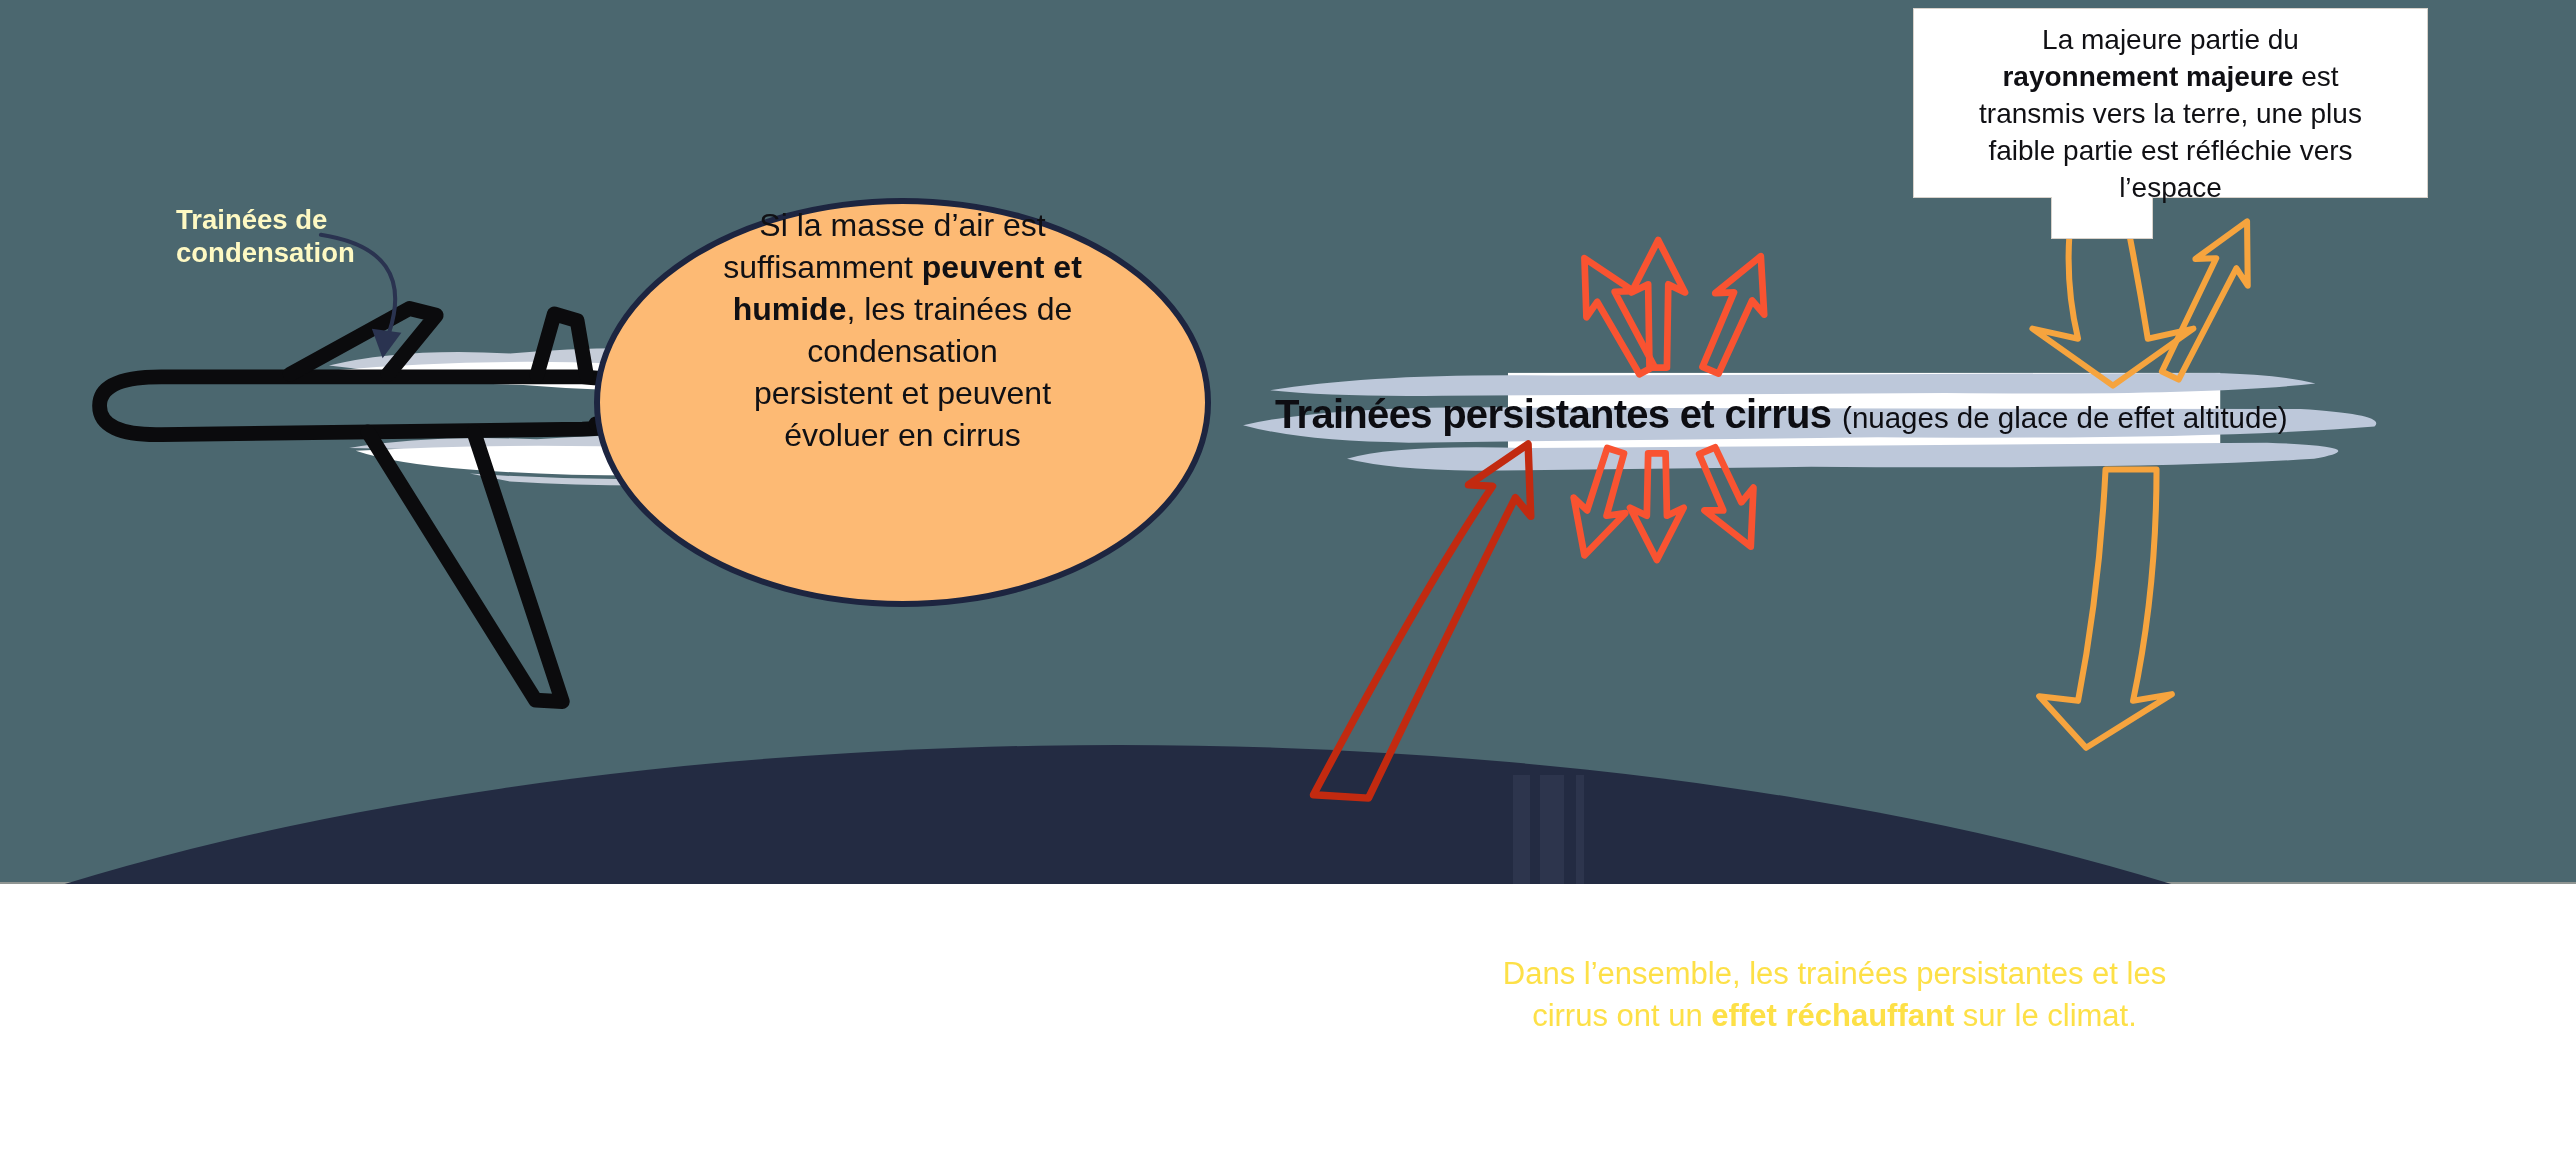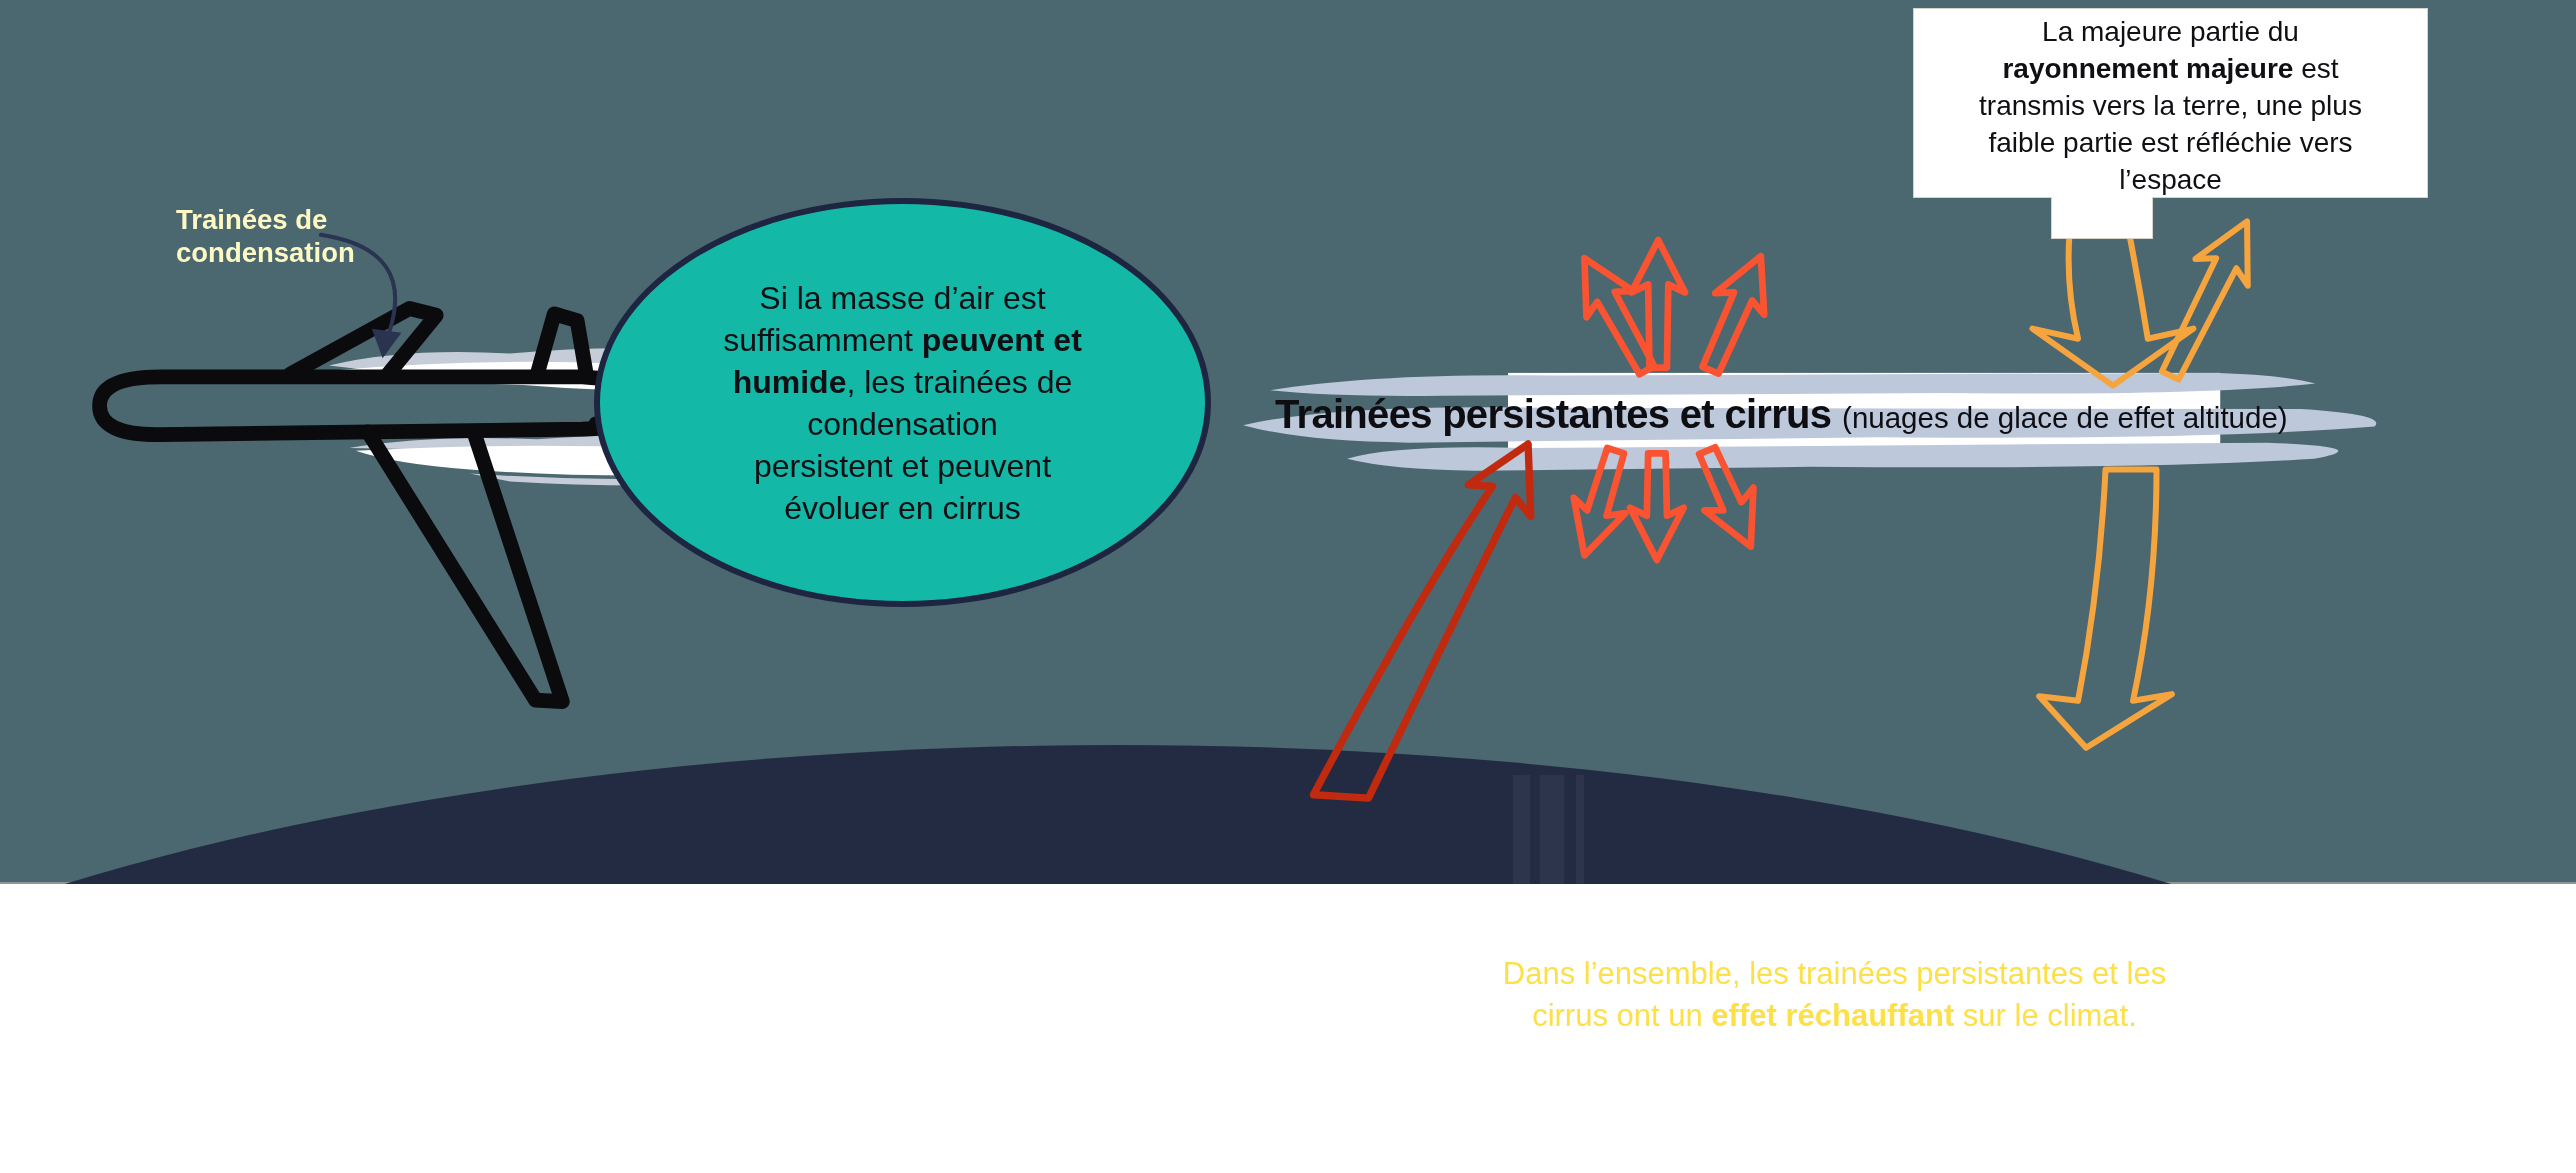--- a/index.html
+++ b/index.html
@@ -19,33 +19,33 @@
   #hairline{left:0;top:882px;width:2576px;height:2px;background:#c9bcae;opacity:.55;z-index:1;}
   #earth{left:-492px;top:745px;width:3220px;height:1140px;border-radius:50%;background:var(--earth);z-index:2;}
   .ebar{top:775px;height:110px;background:#323a52;opacity:.75;z-index:3;}
   #ebar1{left:1513px;width:17.4px;}
   #ebar2{left:1540px;width:24px;}
   #ebar3{left:1576px;width:8px;}
   #artwork{left:0;top:0;z-index:4;}
   
   #bubble{
     left:594px;top:198px;width:617px;height:409px;border-radius:50%;
-    background:#14b8a6;border:6px solid var(--ink);box-sizing:border-box;
-    display:flex;align-items:center;justify-content:center;z-index:5;
+    background:#fdba74;border:6px solid var(--ink);box-sizing:border-box;
+    display:flex;align-items:flex-start;justify-content:center;z-index:5;
   }
   #bubble .txt{font-size:32px;line-height:42px;text-align:center;}
   
   #annotation-label{left:176px;top:203px;font-size:27.5px;line-height:33px;font-weight:700;color:#fef9c3;z-index:6;}
   
   #cirrus-heading{left:1275px;top:392px;white-space:nowrap;z-index:6;color:#0d0d12;}
   #cirrus-heading .t{font-size:40px;font-weight:700;letter-spacing:-0.7px;}
   #cirrus-heading .s{font-size:29.5px;font-weight:400;margin-left:10.7px;}
   
   .infobox{background:#ffffff;border:1.3px solid #d8d2cb;box-sizing:border-box;text-align:center;z-index:6;}
-  #solar-box{left:1913px;top:8px;width:515px;height:190px;font-size:28px;line-height:37px;padding-top:4px;}
+  #solar-box{left:1913px;top:8px;width:515px;height:190px;font-size:28px;line-height:37px;padding-top:12px;}
   #solar-box-tail{left:2051px;top:197px;width:102px;height:42px;background:#ffffff;border:1.3px solid #d8d2cb;border-top:none;box-sizing:border-box;z-index:6;}
   #terrestrial-box{left:1506px;top:592px;width:490px;height:186px;font-size:29.5px;line-height:41px;padding-top:28px;}
   
   #bottom-band{left:0;top:884px;width:2576px;height:289px;background:#ffffff;z-index:7;}
   #footer-text{left:1375px;top:953px;width:919px;text-align:center;font-size:31px;line-height:42px;z-index:8;color:#fde047;}
 </style>
 </head>
 <body>
 
 <div id="stage">

